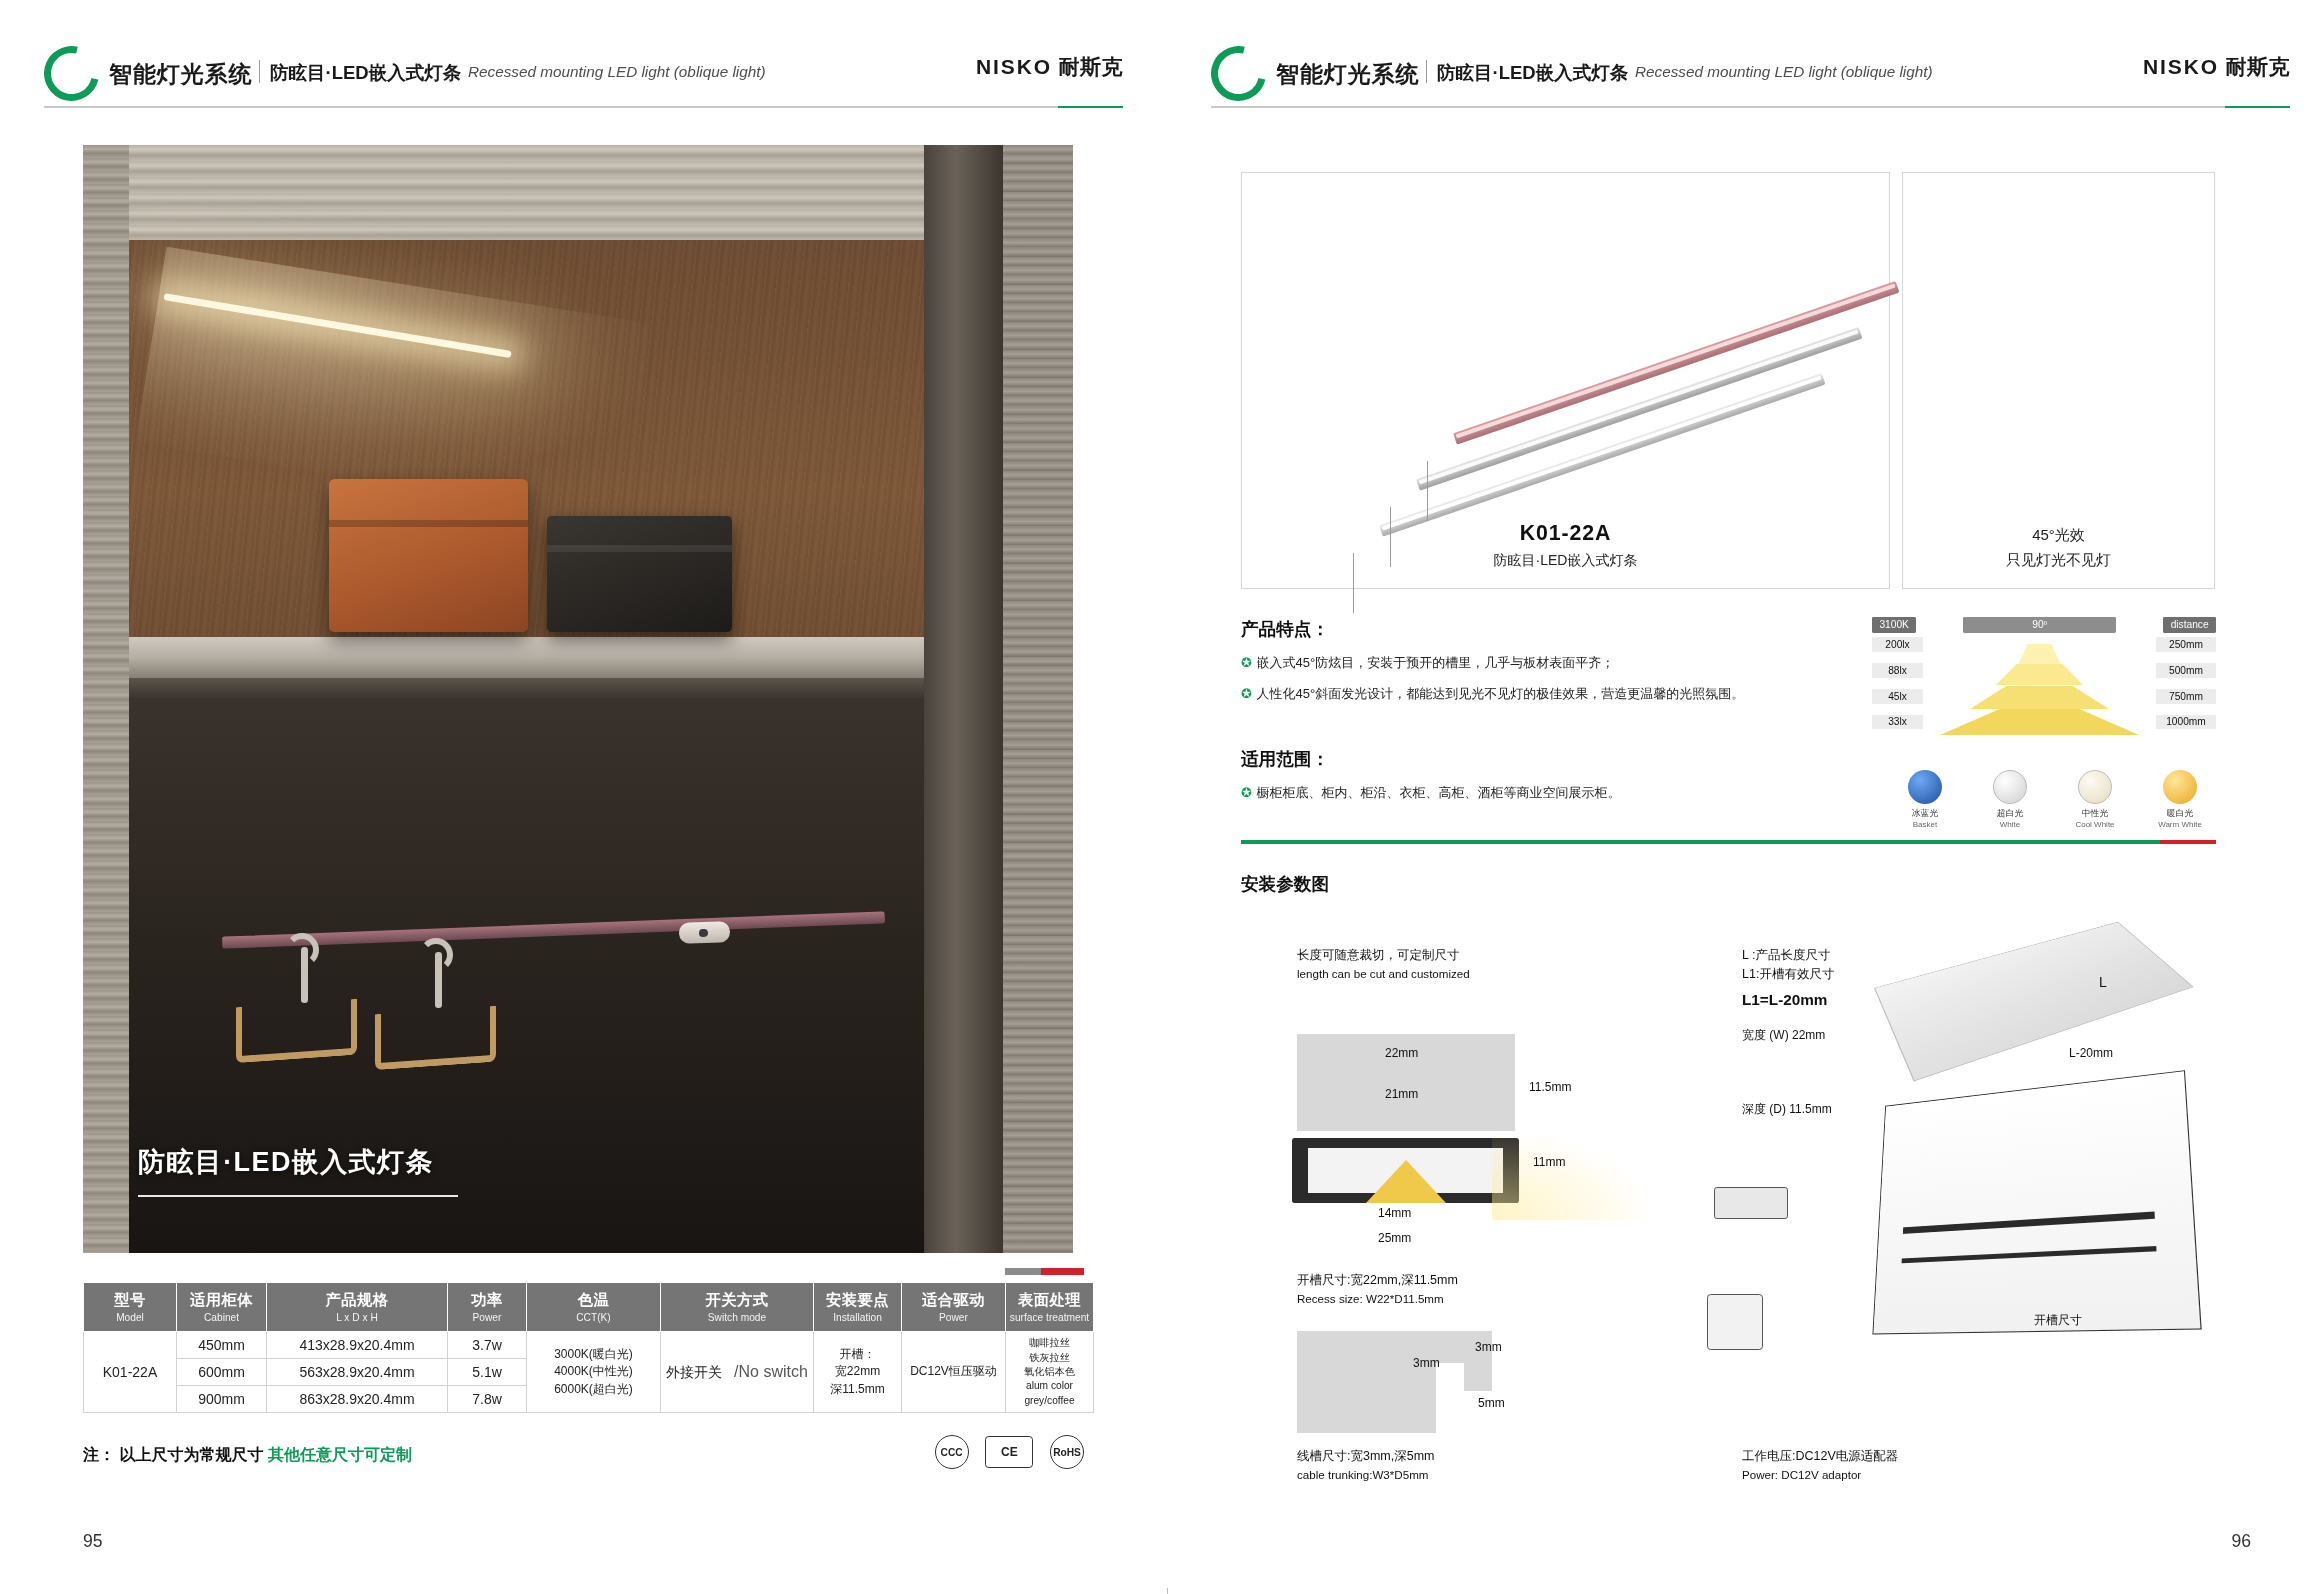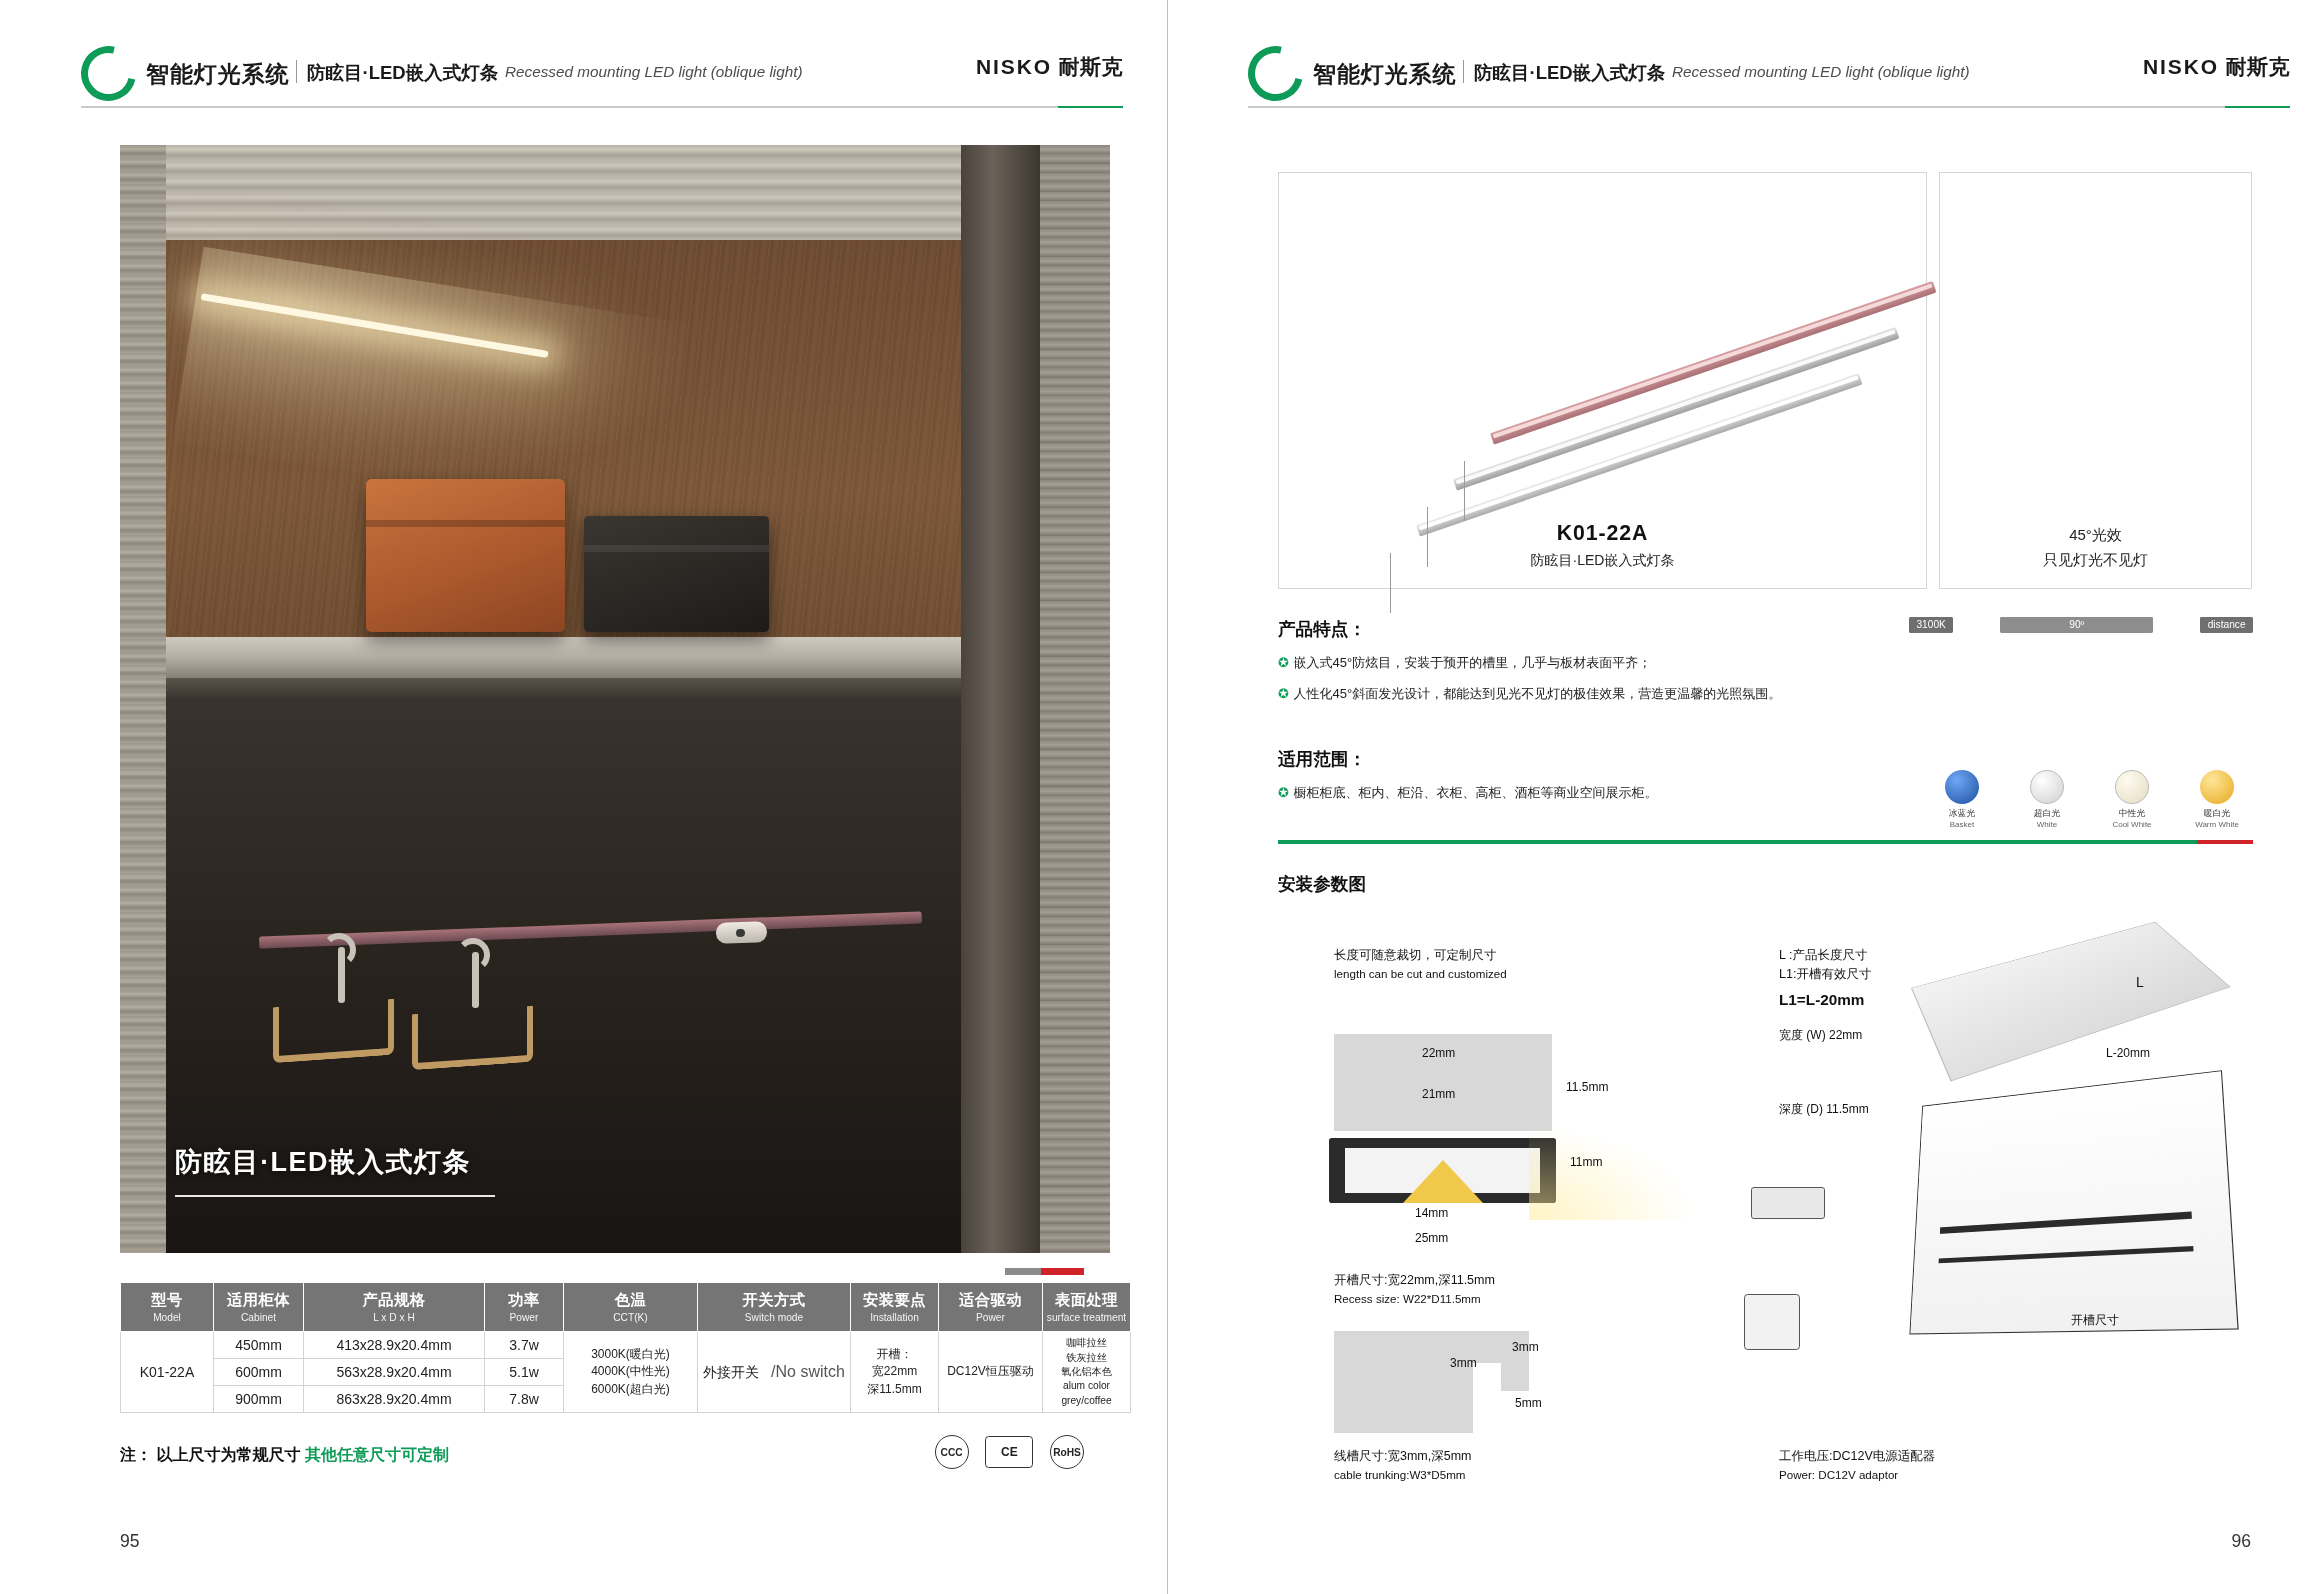--- a/index.html
+++ b/index.html
@@ -5,21 +5,21 @@
   * { box-sizing: border-box; }
   html, body { margin:0; padding:0; }
   body {
     width: 2334px; height: 1595px;
     background: #ffffff;
     font-family: "Liberation Sans", sans-serif;
     color: #231f20;
     overflow: hidden;
   }
   .spread { position: relative; width: 2334px; height: 1595px; display:flex; }
-  .page { position: relative; height: 1588px; background:#fff;margin-left:37px; }
+  .page { position: relative; height: 1588px; background:#fff; }
   .page-left { width: 1167px; }
   .page-right { width: 1167px; }
   .gutter {
     position:absolute; left:1167px; top:0; width:0.9px; height:1595px;
     background: linear-gradient(to right, #e2e2e2, #bdbdbd, #e9e9e9);
   }
 
   
   .hdr { position:absolute; left:0; top:0; width:100%; height:139px; }
   .hdr-inner { position:absolute; left:44px; right:44px; top:51px; height:60px; }
@@ -510,20 +510,40 @@
         <span class="bullet">✪</span><span>橱柜柜底、柜内、柜沿、衣柜、高柜、酒柜等商业空间展示柜。</span>
       </div>
     </div>
 
     <div class="dist-panel">
       <div class="dist-head">
         <span class="dist-chip">3100K</span>
         <span class="dist-chip mid">90º</span>
         <span class="dist-chip">distance</span>
       </div>
+      <div style="position:relative; display:flex; justify-content:space-between; margin-top:4.6px;">
+        <div style="width:51px;">
+          <div class="dist-val">200lx</div>
+          <div class="dist-val" style="margin-top:11px;">88lx</div>
+          <div class="dist-val" style="margin-top:11px;">45lx</div>
+          <div class="dist-val" style="margin-top:11px;">33lx</div>
+        </div>
+        <div class="cone">
+          <div class="layer l1"></div>
+            <div class="layer l2"></div>
+          <div class="layer l3"></div>
+            <div class="layer l4"></div>
+        </div>
+        <div style="width:60px;">
+          <div class="dist-val">250mm</div>
+          <div class="dist-val" style="margin-top:11px;">500mm</div>
+          <div class="dist-val" style="margin-top:11px;">750mm</div>
+          <div class="dist-val" style="margin-top:11px;">1000mm</div>
+        </div>
+      </div>
     </div>
 
     <div class="cct-row">
       <div class="cct">
         <span class="dot" style="background:radial-gradient(circle at 35% 30%, #6fa8f5, #1c4f9e);"></span>
         <span class="cn">冰蓝光</span>
         <span class="en">Basket</span>
       </div>
       <div class="cct">
         <span class="dot" style="background:radial-gradient(circle at 35% 30%, #ffffff, #cfcfcf); border:0.9px solid #bbb;"></span>

